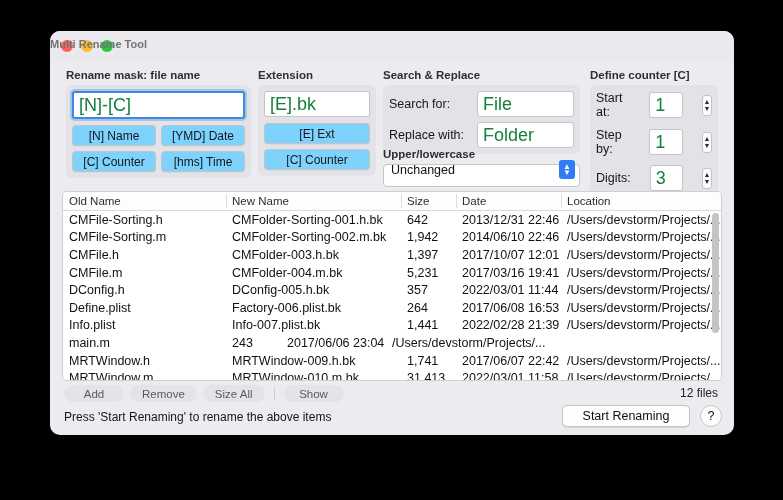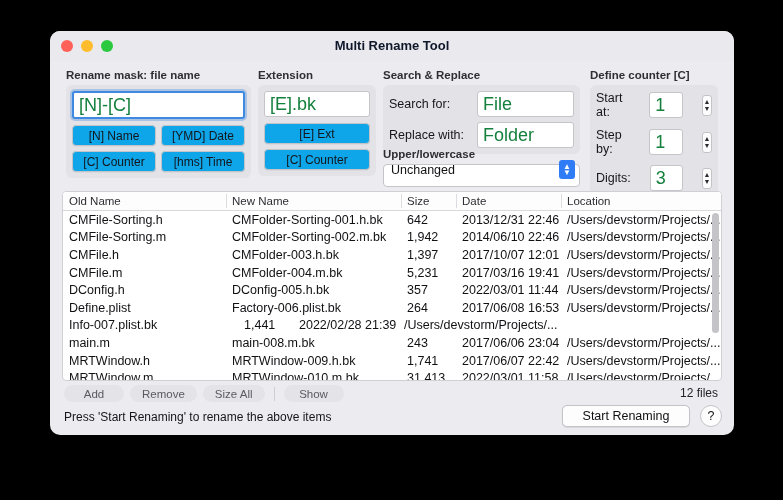--- a/index.html
+++ b/index.html
@@ -35,24 +35,23 @@
     left: 11px; top: 9px;
     display: flex; gap: 8px;
   }
   .light { width: 12px; height: 12px; border-radius: 50%; }
   .light.red    { background: #ff6159; }
   .light.yellow { background: #ffbd2e; }
   .light.green  { background: #2cc840; }
   #title {
     position: absolute;
     left: 0; right: 0; top: 7px;
-    text-align: center;
-    font-size: 13px;
+    font-size: 11px;
     font-weight: bold;
-    color: #0f172a;
+    color: #737373;
   }
 
   
   #controls {
     position: relative;
     height: 130px;
     flex: 0 0 130px;
     padding: 0 16px;
   }
   .grp-label {
@@ -75,21 +74,21 @@
     color: #15803d;
     padding: 12px 5px;
     display: flex; align-items: center;
     width: 100%;
   }
   .txt.focused {
     border: 2px solid #3f8ae0;
     box-shadow: 0 0 0 2px rgba(63,138,224,0.35);
   }
   .btn {
-    background: #0ea5e9;
+    background: #7dd3fc;
     border: 1px solid #c3c3c8;
     border-radius: 4px;
     height: 21px;
     font-size: 12px;
     color: #15151a;
     display: flex; align-items: center; justify-content: center;
     cursor: default;
     box-shadow: 0 0.5px 0.5px rgba(0,0,0,0.07);
   }
 
@@ -387,28 +386,28 @@
           <div class="cell c4">/Users/devstorm/Projects/...</div>
         </div>
         <div class="trow">
           <div class="cell c0">Define.plist</div>
           <div class="cell c1">Factory-006.plist.bk</div>
           <div class="cell c2">264</div>
           <div class="cell c3">2017/06/08 16:53</div>
           <div class="cell c4">/Users/devstorm/Projects/...</div>
         </div>
         <div class="trow">
+          <div class="cell c0">Info.plist</div>
           <div class="cell c1">Info-007.plist.bk</div>
           <div class="cell c2">1,441</div>
           <div class="cell c3">2022/02/28 21:39</div>
           <div class="cell c4">/Users/devstorm/Projects/...</div>
         </div>
         <div class="trow">
           <div class="cell c0">main.m</div>
-          <div class="cell c1">main-008.m.bk</div>
           <div class="cell c2">243</div>
           <div class="cell c3">2017/06/06 23:04</div>
           <div class="cell c4">/Users/devstorm/Projects/...</div>
         </div>
         <div class="trow">
           <div class="cell c0">MRTWindow.h</div>
           <div class="cell c1">MRTWindow-009.h.bk</div>
           <div class="cell c2">1,741</div>
           <div class="cell c3">2017/06/07 22:42</div>
           <div class="cell c4">/Users/devstorm/Projects/...</div>

